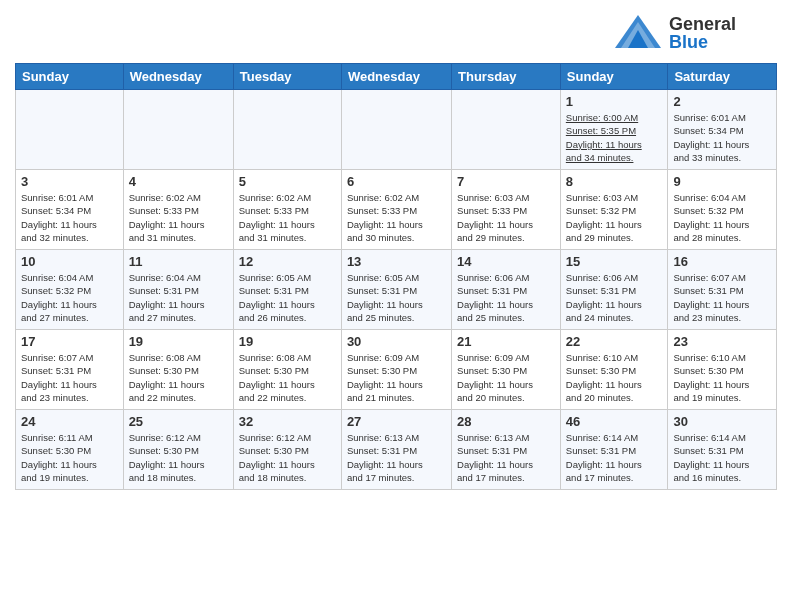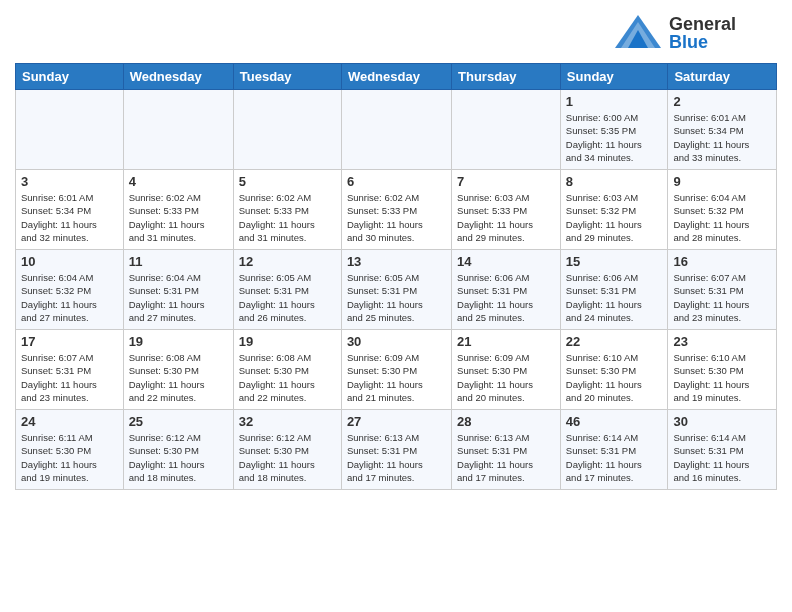--- a/index.html
+++ b/index.html
@@ -140,21 +140,21 @@
     </thead>
     <tbody id="calendar-body">
     <tr>
           <td class="empty-cell"></td>
           <td class="empty-cell"></td>
           <td class="empty-cell"></td>
           <td class="empty-cell"></td>
           <td class="empty-cell"></td>
           <td>
             <span class="day-num">1</span>
-            <div class="day-info" style="white-space: pre-line;">Sunrise: 6:00 AM
+            <div class="day-info" style="white-space: pre-line; text-decoration: underline;">Sunrise: 6:00 AM
 Sunset: 5:35 PM
 Daylight: 11 hours
 and 34 minutes.</div>
           </td>
           <td>
             <span class="day-num">2</span>
             <div class="day-info" style="white-space: pre-line;">Sunrise: 6:01 AM
 Sunset: 5:34 PM
 Daylight: 11 hours
 and 33 minutes.</div>

